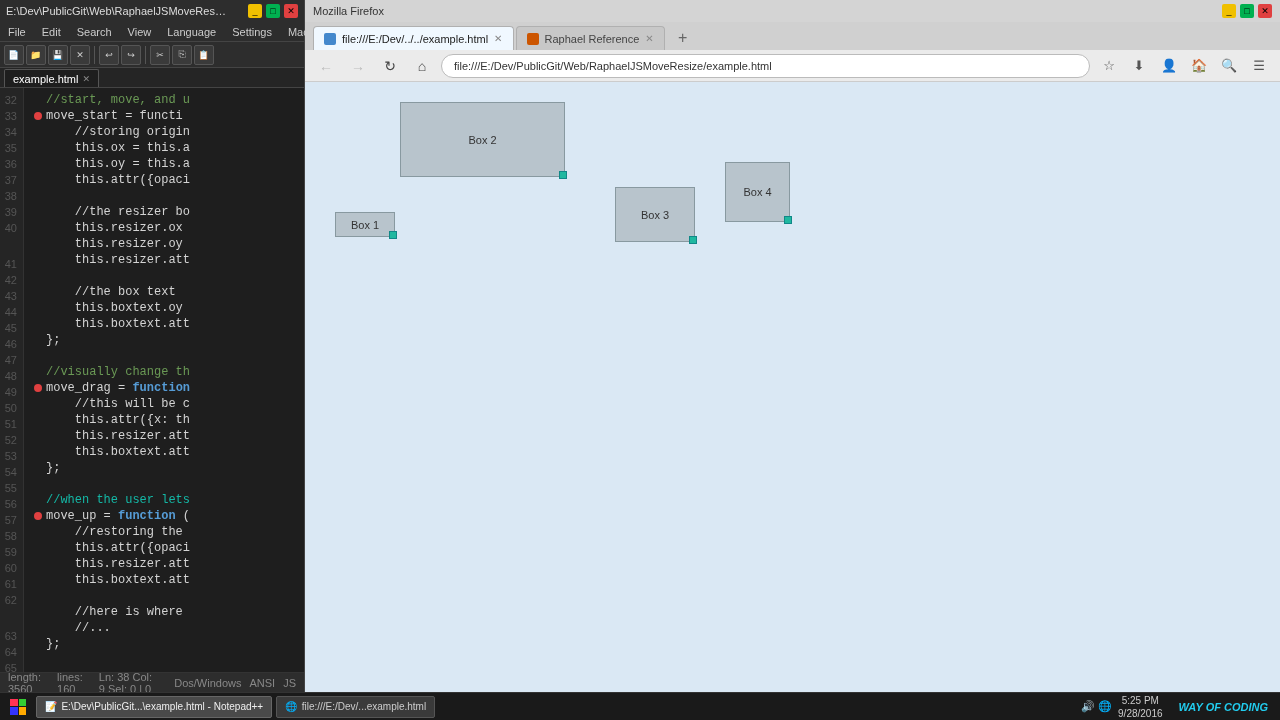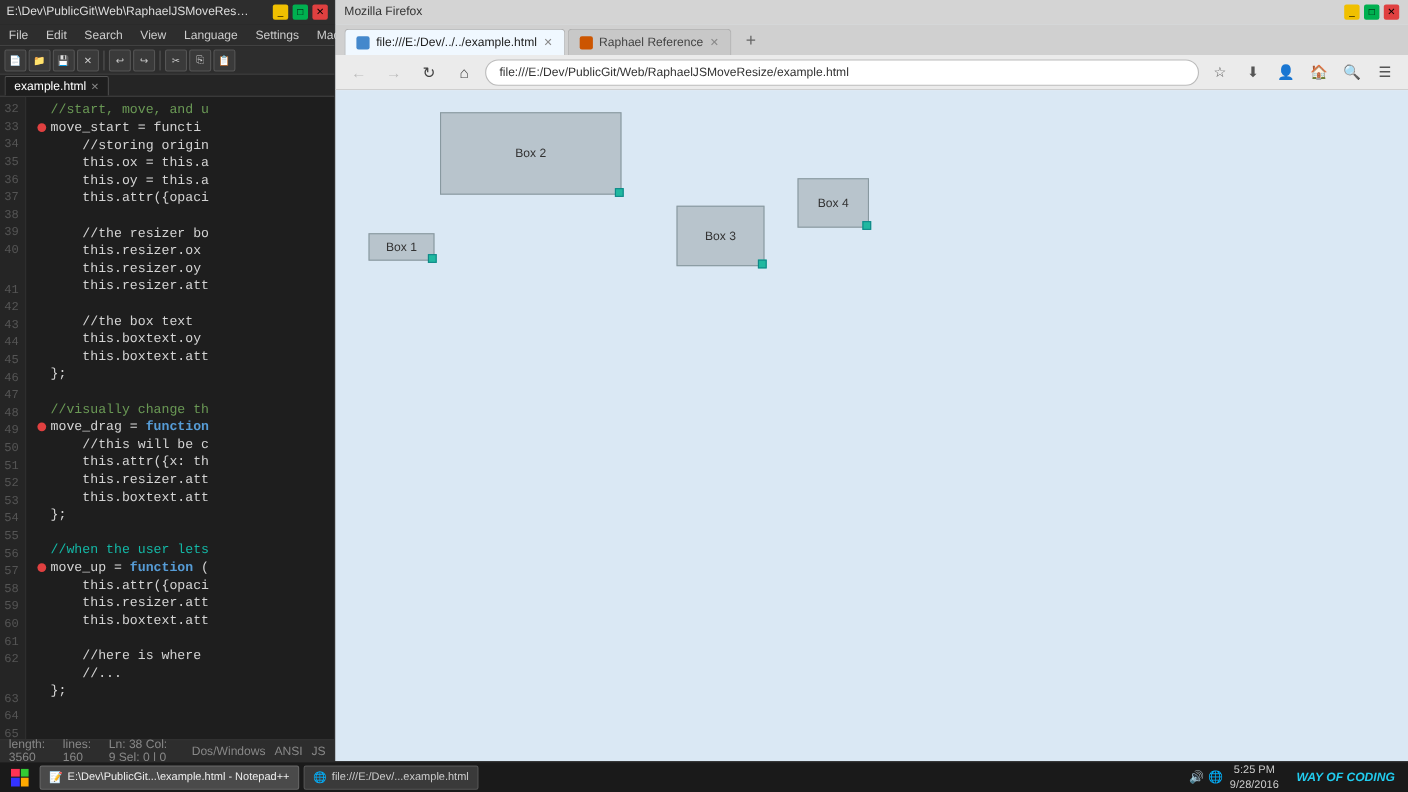--- a/index.html
+++ b/index.html
@@ -20,21 +20,21 @@
 
     .notepad-toolbar { height: 26px; background: #2d2d2d; display: flex; align-items: center; padding: 0 4px; gap: 2px; border-bottom: 1px solid #444; }
     .toolbar-btn { width: 20px; height: 20px; background: #3a3a3a; border: 1px solid #555; border-radius: 2px; display: flex; align-items: center; justify-content: center; cursor: pointer; font-size: 9px; color: #ccc; }
 
     .notepad-tabs { height: 20px; background: #252525; display: flex; align-items: flex-end; padding: 0 4px; border-bottom: 1px solid #444; }
     .notepad-tab { height: 18px; padding: 0 8px; background: #3a3a3a; border: 1px solid #555; border-bottom: none; font-size: 11px; color: #ccc; display: flex; align-items: center; gap: 4px; cursor: pointer; border-radius: 2px 2px 0 0; }
     .notepad-tab.active { background: #1e1e1e; color: #fff; }
     .notepad-tab-close { font-size: 9px; color: #888; }
 
     .notepad-content { flex: 1; overflow: hidden; display: flex; }
-    .line-numbers { width: 24px; background: #252525; padding: 4px 2px; font-size: 11px; color: #666; font-family: Liberation Mono, monospace; line-height: 16px; text-align: right; border-right: 1px solid #333; flex-shrink: 0; user-select: none; }
+    .line-numbers { width: 24px; background: #252525; padding: 4px 2px; font-size: 11px; color: #666; font-family: Liberation Sans, sans-serif; line-height: 16px; text-align: right; border-right: 1px solid #333; flex-shrink: 0; user-select: none; }
     .line-numbers div { padding-right: 4px; }
     .code-area { flex: 1; background: #1e1e1e; padding: 4px 8px; font-family: 'Courier New', monospace; font-size: 12px; color: #d4d4d4; line-height: 16px; overflow: hidden; }
     .code-line { display: flex; align-items: center; white-space: pre; height: 16px; }
     .bp-indicator { width: 12px; height: 12px; margin-right: 2px; display: flex; align-items: center; justify-content: center; flex-shrink: 0; }
     .bp-dot { width: 8px; height: 8px; border-radius: 50%; background: #e04040; }
 
     .notepad-statusbar { height: 20px; background: #2d2d2d; display: flex; align-items: center; padding: 0 8px; gap: 16px; font-size: 11px; color: #888; border-top: 1px solid #333; justify-content: space-between; }
     .statusbar-left { display: flex; gap: 16px; }
     .statusbar-right { display: flex; gap: 8px; }
 
@@ -182,20 +182,21 @@
             <div class="code-line"><div class="bp-indicator"></div><span style="color: rgb(106, 153, 85);">//visually change th</span></div>
             <div class="code-line"><div class="bp-indicator"><div class="bp-dot"></div></div><span>move_drag = <span style="color:#569cd6;font-weight:bold;">function</span></span></div>
             <div class="code-line"><div class="bp-indicator"></div><span>    //this will be c</span></div>
             <div class="code-line"><div class="bp-indicator"></div><span>    this.attr({x: th</span></div>
             <div class="code-line"><div class="bp-indicator"></div><span>    this.resizer.att</span></div>
             <div class="code-line"><div class="bp-indicator"></div><span>    this.boxtext.att</span></div>
             <div class="code-line"><div class="bp-indicator"></div><span>};</span></div>
             <div class="code-line"><div class="bp-indicator"></div><span></span></div>
             <div class="code-line"><div class="bp-indicator"></div><span style="color: #14b8a6;">//when the user lets</span></div>
             <div class="code-line"><div class="bp-indicator"><div class="bp-dot"></div></div><span>move_up = <span style="color:#569cd6;font-weight:bold;">function</span> (</span></div>
+            <div class="code-line"><div class="bp-indicator"></div><span>    //restoring the</span></div>
             <div class="code-line"><div class="bp-indicator"></div><span>    this.attr({opaci</span></div>
             <div class="code-line"><div class="bp-indicator"></div><span>    this.resizer.att</span></div>
             <div class="code-line"><div class="bp-indicator"></div><span>    this.boxtext.att</span></div>
             <div class="code-line"><div class="bp-indicator"></div><span></span></div>
             <div class="code-line"><div class="bp-indicator"></div><span>    //here is where</span></div>
             <div class="code-line"><div class="bp-indicator"></div><span>    //...</span></div>
             <div class="code-line"><div class="bp-indicator"></div><span>};</span></div>
             <div class="code-line"><div class="bp-indicator"></div><span></span></div>
           </div>
       </div>
@@ -264,21 +265,21 @@
             <div class="resize-handle"></div>
           </div>
           <div class="canvas-box" style="left: 30px; top: 130px; width: 60px; height: 25px;">
             <span>Box 1</span>
             <div class="resize-handle"></div>
           </div>
           <div class="canvas-box" style="left: 310px; top: 105px; width: 80px; height: 55px;">
             <span>Box 3</span>
             <div class="resize-handle"></div>
           </div>
-          <div class="canvas-box" style="left: 420px; top: 80px; width: 65px; height: 45px;">
+          <div class="canvas-box" style="left: 420px; top: 80px; width: 65px; height: 60px;">
             <span>Box 4</span>
             <div class="resize-handle"></div>
           </div>
         </div>
     </div>
 
   </div>
 
   <div style="height:28px; background:#1a1a1a; display:flex; align-items:center; padding:0 4px; border-top:1px solid #333; flex-shrink:0;">
     <div style="display:flex; align-items:center; padding:0 6px; cursor:pointer;">

